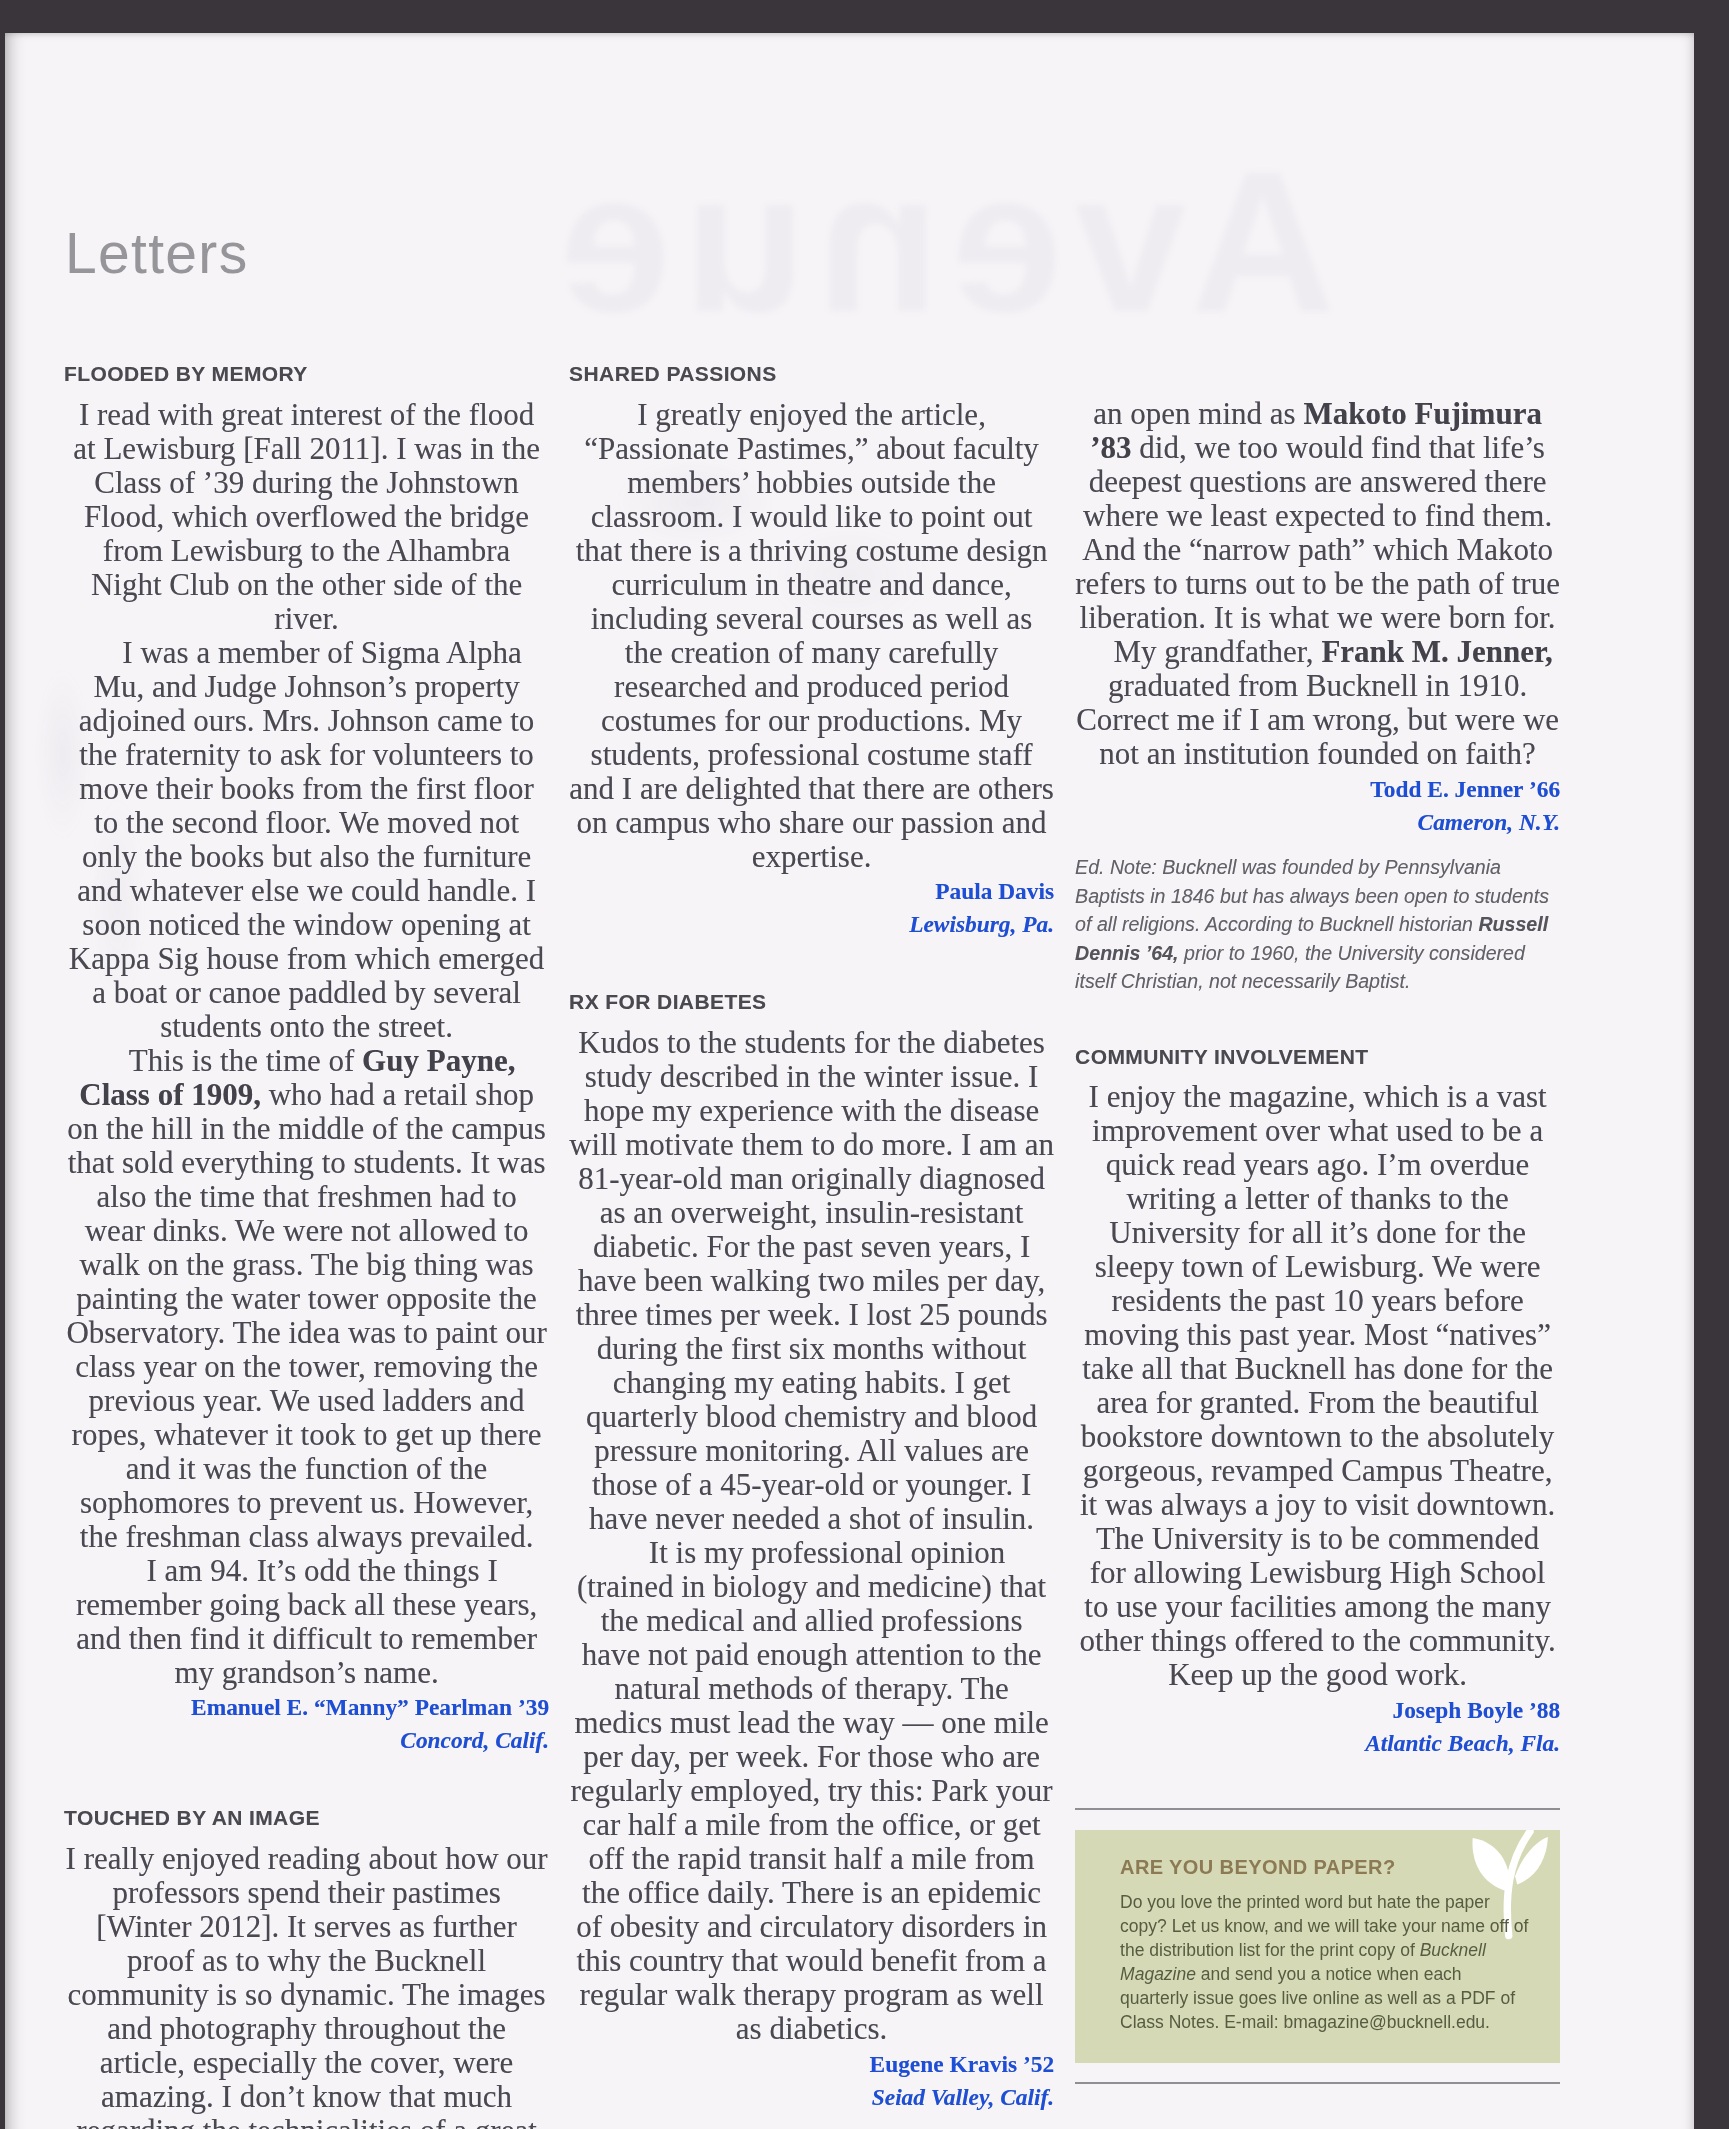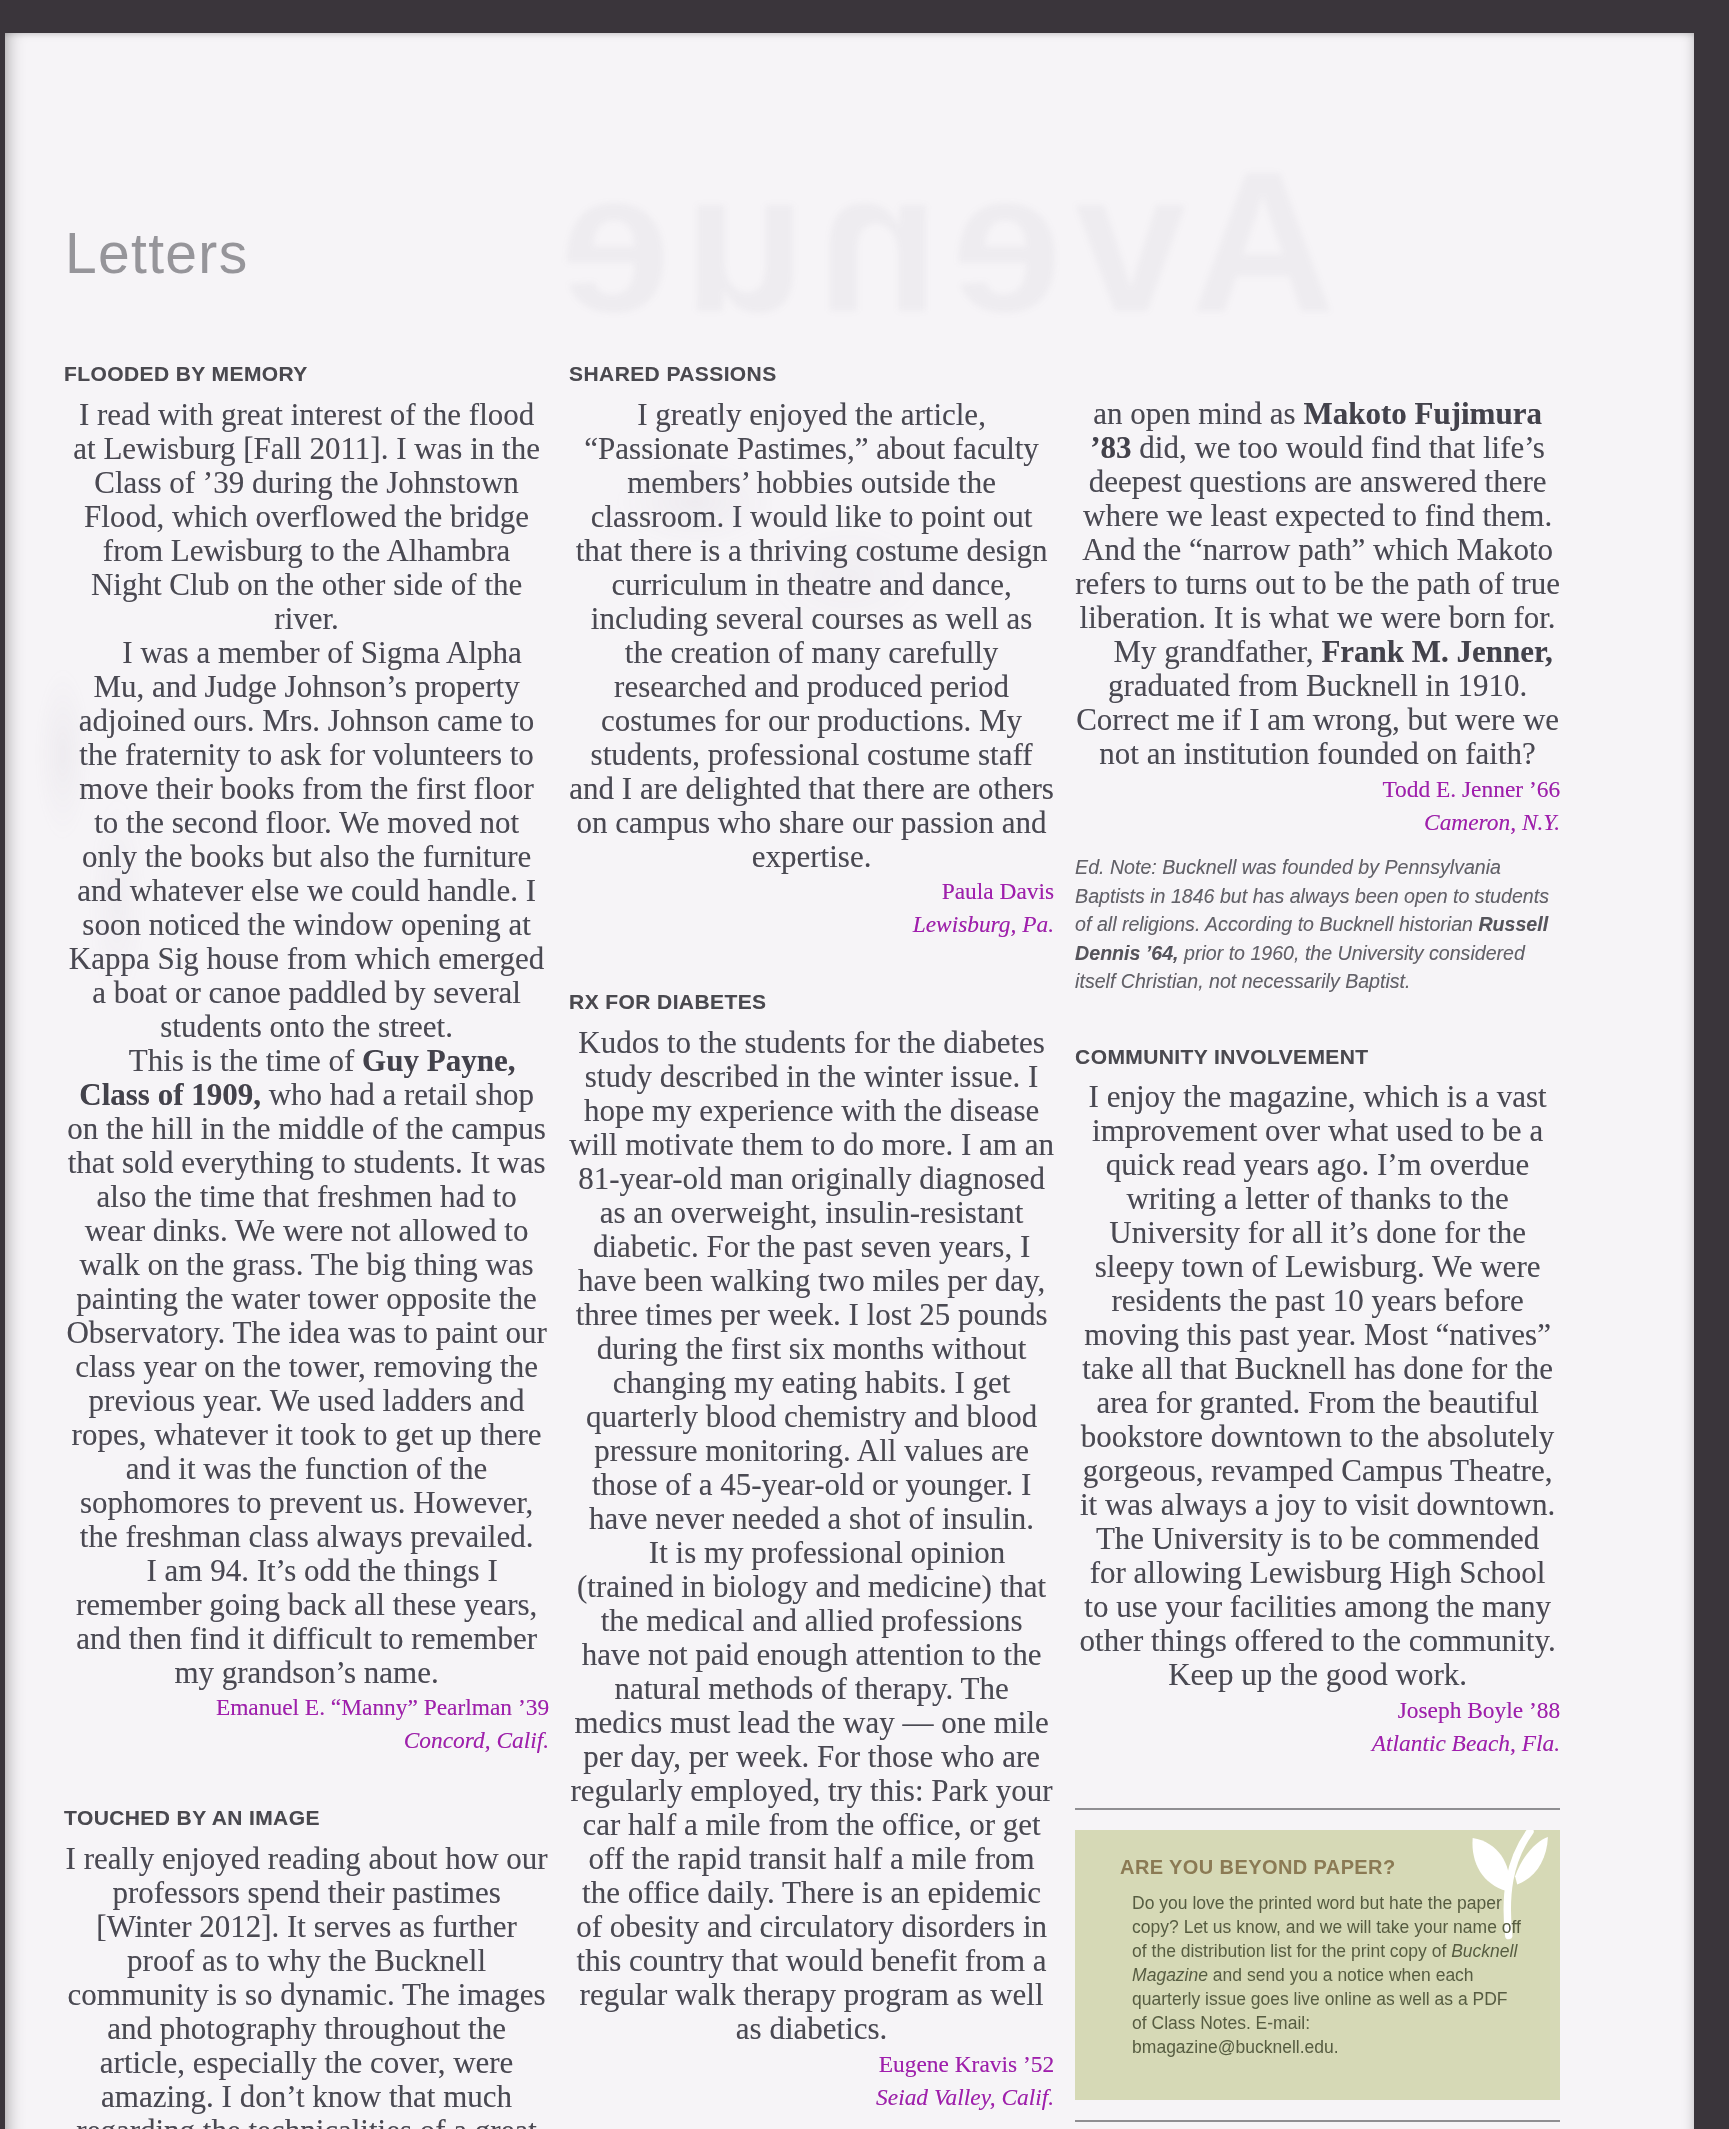--- a/index.html
+++ b/index.html
@@ -56,22 +56,22 @@
     text-shadow:0 0 0.4px rgba(60,60,70,.35);
   }
   p.body-para{
     margin:0;font-size:31px;line-height:34px;color:#4a4952;
     text-shadow:0 0 0.5px rgba(70,70,85,.38);
     text-align:center;
   }
   p.body-para.indent{text-indent:31px;}
   p.body-para strong{font-weight:700;color:#43424b;}
   .signature{
-    text-align:right;font-size:23.4px;line-height:33px;color:#a21caf;
-    margin-top:1.7px;text-shadow:0 0 0.5px rgba(70,70,85,.38);
+    text-align:right;font-size:23.4px;line-height:33px;color:#1d4ed8;
+    margin-top:1.7px;text-shadow:0 0 0.5px rgba(70,70,85,.38);font-weight:bold;
   }
   .sig-place{font-style:italic;}
 
   .block-ed-note{
     margin:0 0 48px 0;
     font-family:"Liberation Sans","DejaVu Sans",sans-serif;
     font-style:italic;font-size:19.6px;line-height:28.5px;color:#626168;
     text-shadow:0 0 0.4px rgba(80,80,90,.3);
   }
   .block-ed-note strong{font-weight:700;color:#55545b;}
@@ -85,21 +85,21 @@
     overflow:hidden;
   }
   .green-box h3{
     font-family:"Liberation Sans","DejaVu Sans",sans-serif;
     font-weight:700;font-size:20px;line-height:1.2;
     color:#8b7a54;letter-spacing:0.4px;margin:0 0 10.2px 0;
     position:relative;z-index:1;
   }
   .green-box p{
     font-family:"Liberation Sans","DejaVu Sans",sans-serif;
-    font-size:17.5px;line-height:24px;color:#565c41;margin:12px;
+    font-size:17.5px;line-height:24px;color:#565c41;margin:0;
     position:relative;z-index:1;
   }
   .green-box p em{font-style:italic;}
   .gb-leaf{position:absolute;top:-7.7px;right:11px;width:106px;height:119px;z-index:0;}
 </style>
 </head>
 <body>
 
 <div class="page">
   <div class="ghost-word">Avenue</div>

